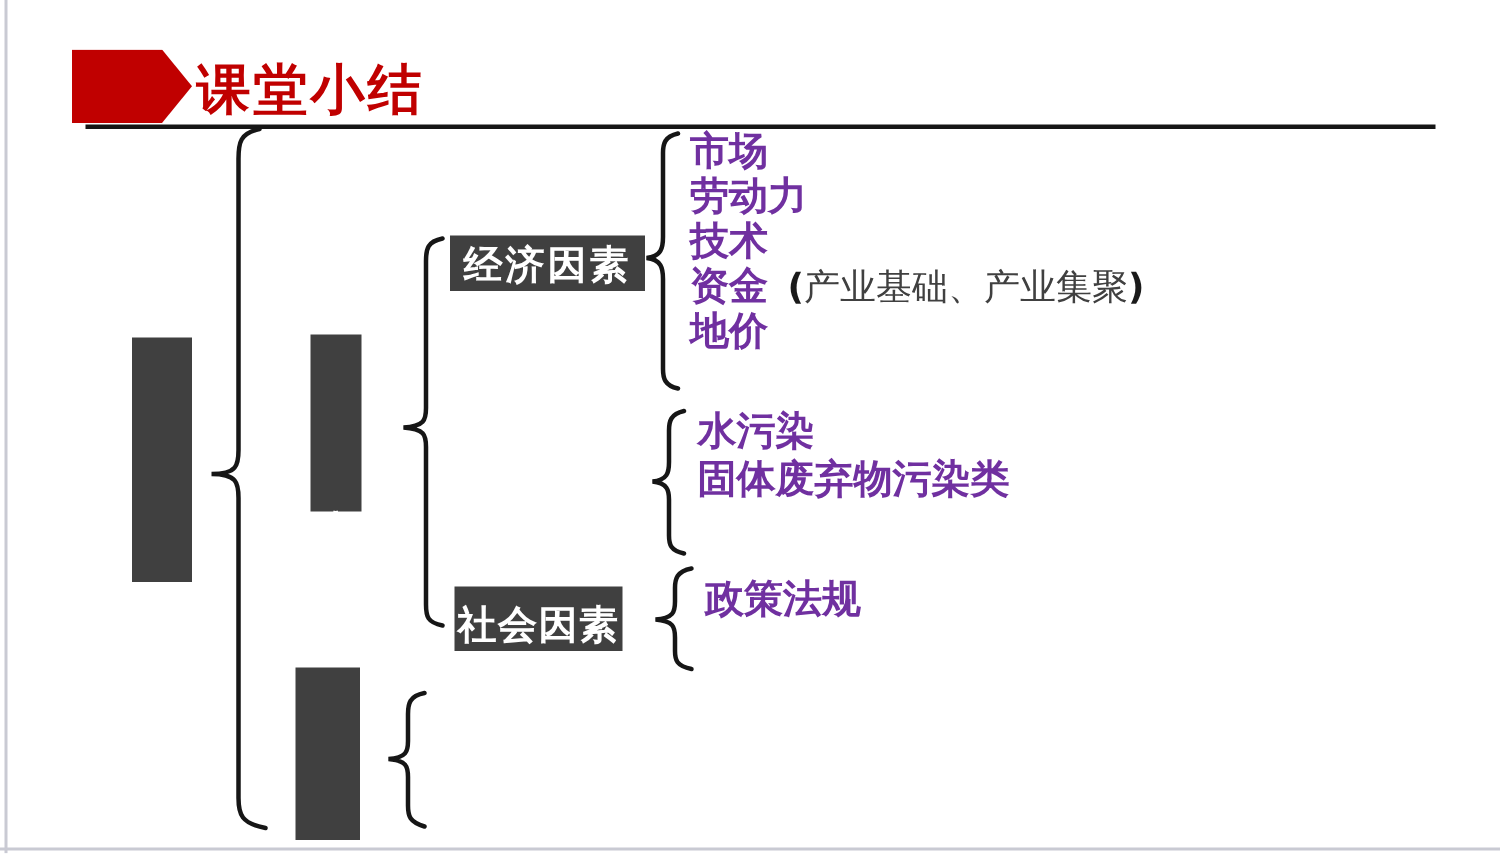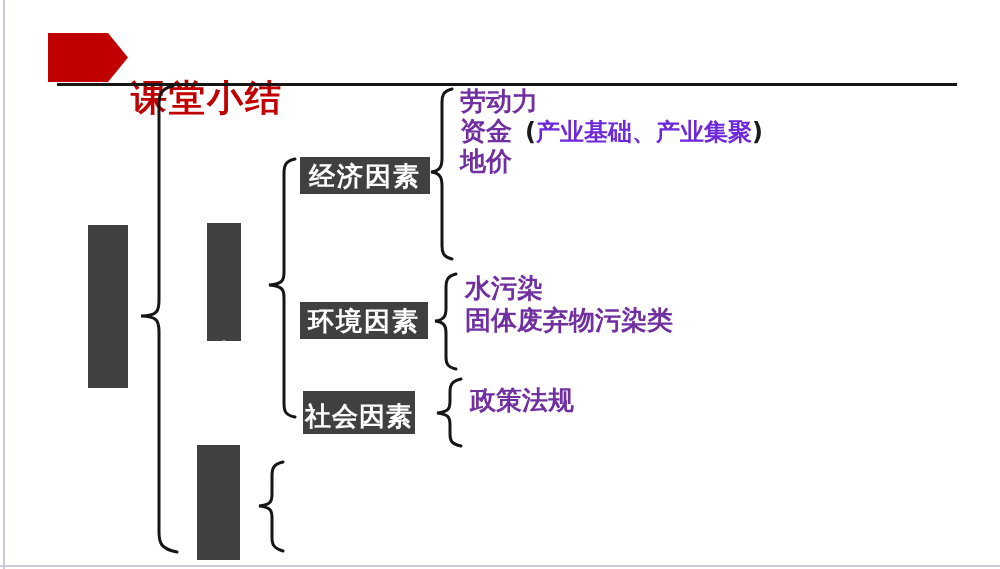--- a/index.html
+++ b/index.html
@@ -16,21 +16,20 @@
   
   .title-arrow{
     position:absolute;left:48px;top:33px;width:80px;height:49px;
     background:#C00000;
     clip-path:polygon(0 0,75% 0,100% 50%,75% 100%,0 100%);
   }
   .title-text{
     position:absolute;left:131px;top:36px;
     font-size:36px;font-weight:bold;color:#C00000;letter-spacing:2px;
     white-space:nowrap;
-    margin-top:38px;
   }
   .title-rule{position:absolute;left:57px;top:83px;width:900px;height:3px;background:#161616;}
 
   
   .braces{position:absolute;left:0;top:0;width:1000px;height:569px;}
   .braces path{fill:none;stroke:#161616;stroke-width:3;stroke-linecap:round;}
 
   
   .rbox{
     position:absolute;background:#404040;color:#ffffff;font-weight:bold;
@@ -56,21 +55,21 @@
   .items-economic .row{line-height:30px;height:30px;}
   .items-environment{left:465px;top:273px;}
   .items-environment .row{line-height:31.5px;height:31.5px;}
   .items-social{left:470px;top:385px;text-align:right;}
   .items-social .row{line-height:30px;height:30px;}
   .items-natural{left:290px;top:459px;}
   .items-natural .row{line-height:32.5px;height:32.5px;}
 
   .note{font-size:24px;margin-left:13px;}
   .note-paren{color:#1a1a1a;font-weight:bold;}
-  .note-text{color:#6d28d9;font-weight:bold;}
+  .note-text{color:#404040;font-weight:normal;}
 </style>
 </head>
 <body>
 
 <div id="slide">
 
   <div class="edge-left"></div>
   <div class="edge-bottom"></div>
 
   <div class="title-arrow"></div>
@@ -91,34 +90,33 @@
   </div>
 
   <div class="rbox box-human">
     <span class="vtext">人文因素</span>
   </div>
 
   <div class="rbox h box-economic">
     <span>经济因素</span>
   </div>
 
-  <div class="rbox h box-environment">
-    <span>环境因素</span>
-  </div>
 
   <div class="rbox h box-social">
     <span>社会因素</span>
   </div>
 
   <div class="rbox box-natural">
     <span class="vtext">自然因素</span>
   </div>
 
   <div class="items items-economic">
+    <span class="row">市场</span>
     <span class="row">劳动力</span>
+    <span class="row">技术</span>
     <span class="row"><span>资金</span><span class="note"><span class="note-paren">(</span><span class="note-text">产业基础、产业集聚</span><span class="note-paren">)</span></span></span>
     <span class="row">地价</span>
   </div>
 
   <div class="items items-environment">
     <span class="row">水污染</span>
     <span class="row">固体废弃物污染类</span>
   </div>
 
   <div class="items items-social">

